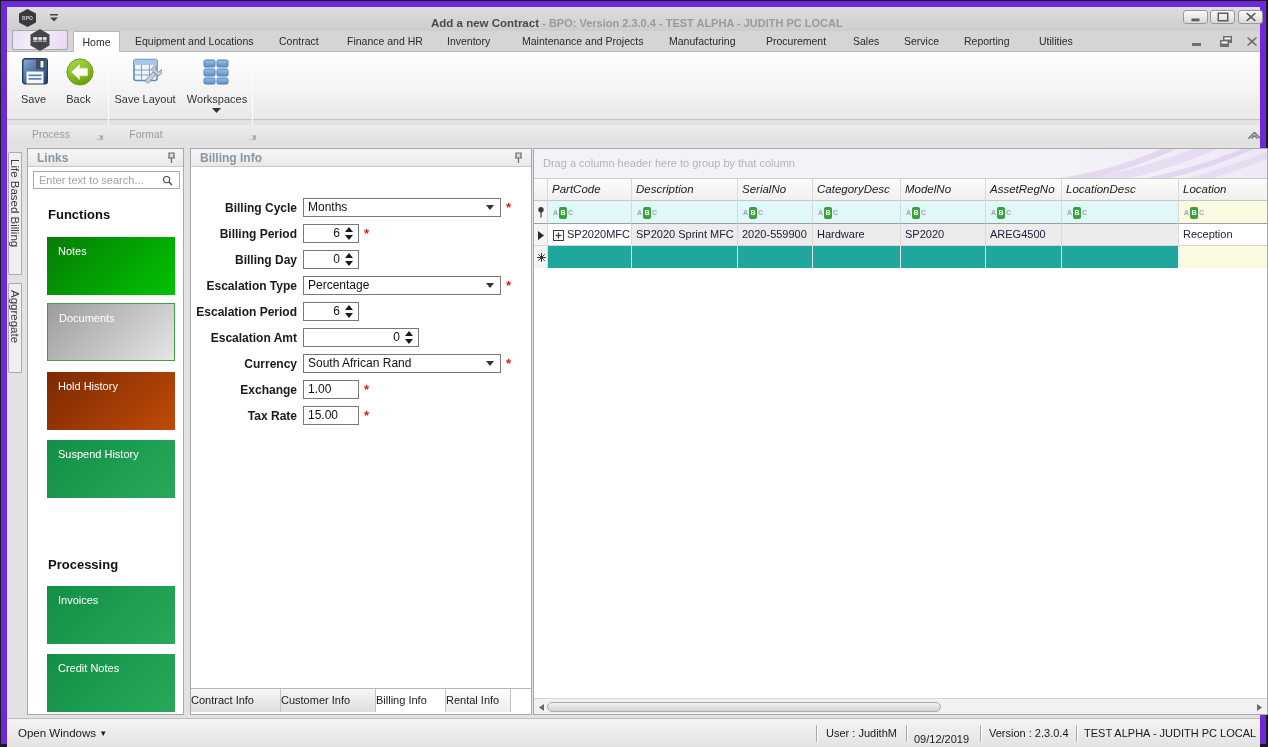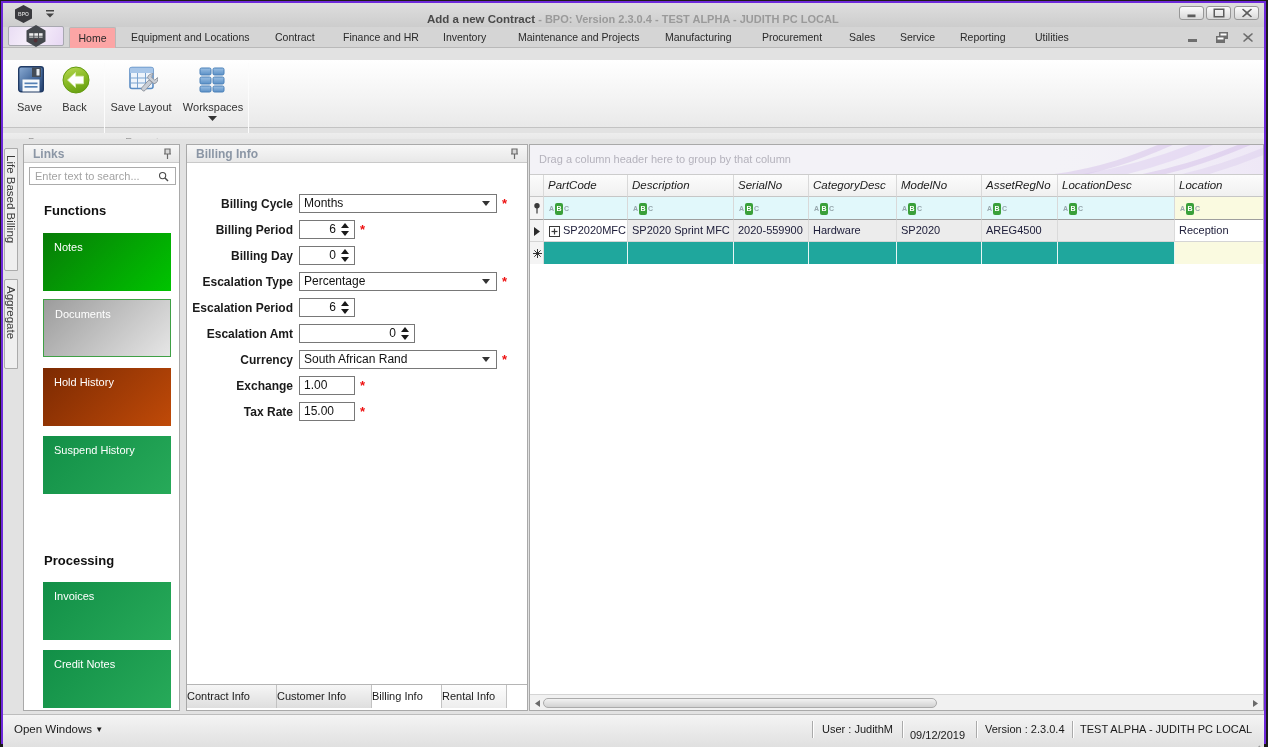--- a/index.html
+++ b/index.html
@@ -1,34 +1,34 @@
 <!DOCTYPE html>
 <html><head>
 <meta charset="utf-8">
 <style>
 * { margin:0; padding:0; box-sizing:border-box; }
 html,body { width:1268px; height:747px; overflow:hidden; }
 body { font-family:"Liberation Sans",sans-serif; background:#1a1a1a; position:relative; font-size:12px; }
 .abs { position:absolute; }
 
-#win { position:absolute; left:1px; top:1px; width:1265px; height:743px; background:#e2e2e2; border:2px solid #6d28d9;padding-left:32px; }
+#win { position:absolute; left:1px; top:1px; width:1265px; height:743px; background:#e2e2e2; border:6px solid #6d28d9;padding-left:32px; }
 #titlebar { position:absolute; left:0; top:0; width:100%; height:25px; background:linear-gradient(#dedede,#cccccc); }
 #title { position:absolute; top:10px; left:424px; font-weight:bold; font-size:11.5px; color:#4a4a4a; white-space:nowrap; }
 #title .dim { color:#9a9a9a; font-size:11px; }
 .winbtn { position:absolute; top:3px; width:25px; height:14px; border:1px solid #979797; border-radius:3px; background:linear-gradient(#fbfbfb,#d9d9d9); }
 .winbtn svg { position:absolute; left:50%; top:50%; transform:translate(-50%,-50%); }
 
 #tabrow { position:absolute; left:0; top:24px; width:100%; height:21px; background:#d5d5d5; }
 #tabrow:after { content:""; position:absolute; left:0; bottom:0; width:100%; height:1px; background:#b9b9b9; }
 #appbtn { position:absolute; left:5px; top:-1px; width:56px; height:20px; border:1px solid #a8a8b0; border-radius:2px; background:linear-gradient(115deg,#e9ddf4 0%,#f7f0fb 45%,#e7d7f3 100%); }
 .rtab { position:absolute; top:0; height:21px; line-height:21px; font-size:10.5px; color:#2a2a2a; white-space:nowrap; }
-#tabHome { background:#fca5a5; border:1px solid #b8b8b8; border-bottom:none; border-radius:2px 2px 0 0; z-index:2; height:21px; }
+#tabHome { background:#ffffff; border:1px solid #b8b8b8; border-bottom:none; border-radius:2px 2px 0 0; z-index:2; height:21px; }
 .mdibtn { position:absolute; top:4px; color:#666; }
 
-#ribbon { position:absolute; left:0; top:45px; width:100%; height:68px; background:linear-gradient(#ffffff,#f4f4f4 55%,#e9e9e9); border-bottom:1px solid #c3c3c3;margin-top:12px; }
+#ribbon { position:absolute; left:0; top:45px; width:100%; height:68px; background:linear-gradient(#ffffff,#f4f4f4 55%,#e9e9e9); border-bottom:1px solid #c3c3c3; }
 .rsep { position:absolute; top:3px; height:84px; width:1px; background:#d2d2d2; border-right:1px solid #fcfcfc; }
 .rlabel { position:absolute; top:41px; font-size:11px; color:#333; text-align:center; white-space:nowrap; }
 #grouprow { position:absolute; left:0; top:73px; width:100%; height:17px; background:linear-gradient(#ededed,#e0e0e0); }
 .gcap { position:absolute; top:3px; font-size:10.5px; color:#9a9a9a; text-align:center; }
 
 #workspace { position:absolute; left:0; top:136px; width:100%; height:577px; background:#e2e2e2; }
 
 .vtab { position:absolute; left:1px; width:14px; background:#efefef; border:1px solid #ababab; border-radius:2px 0 0 2px; }
 .vtab span { position:absolute; left:0px; top:6px; writing-mode:vertical-rl; font-size:11.5px; color:#3a3a3a; white-space:nowrap; }
 

